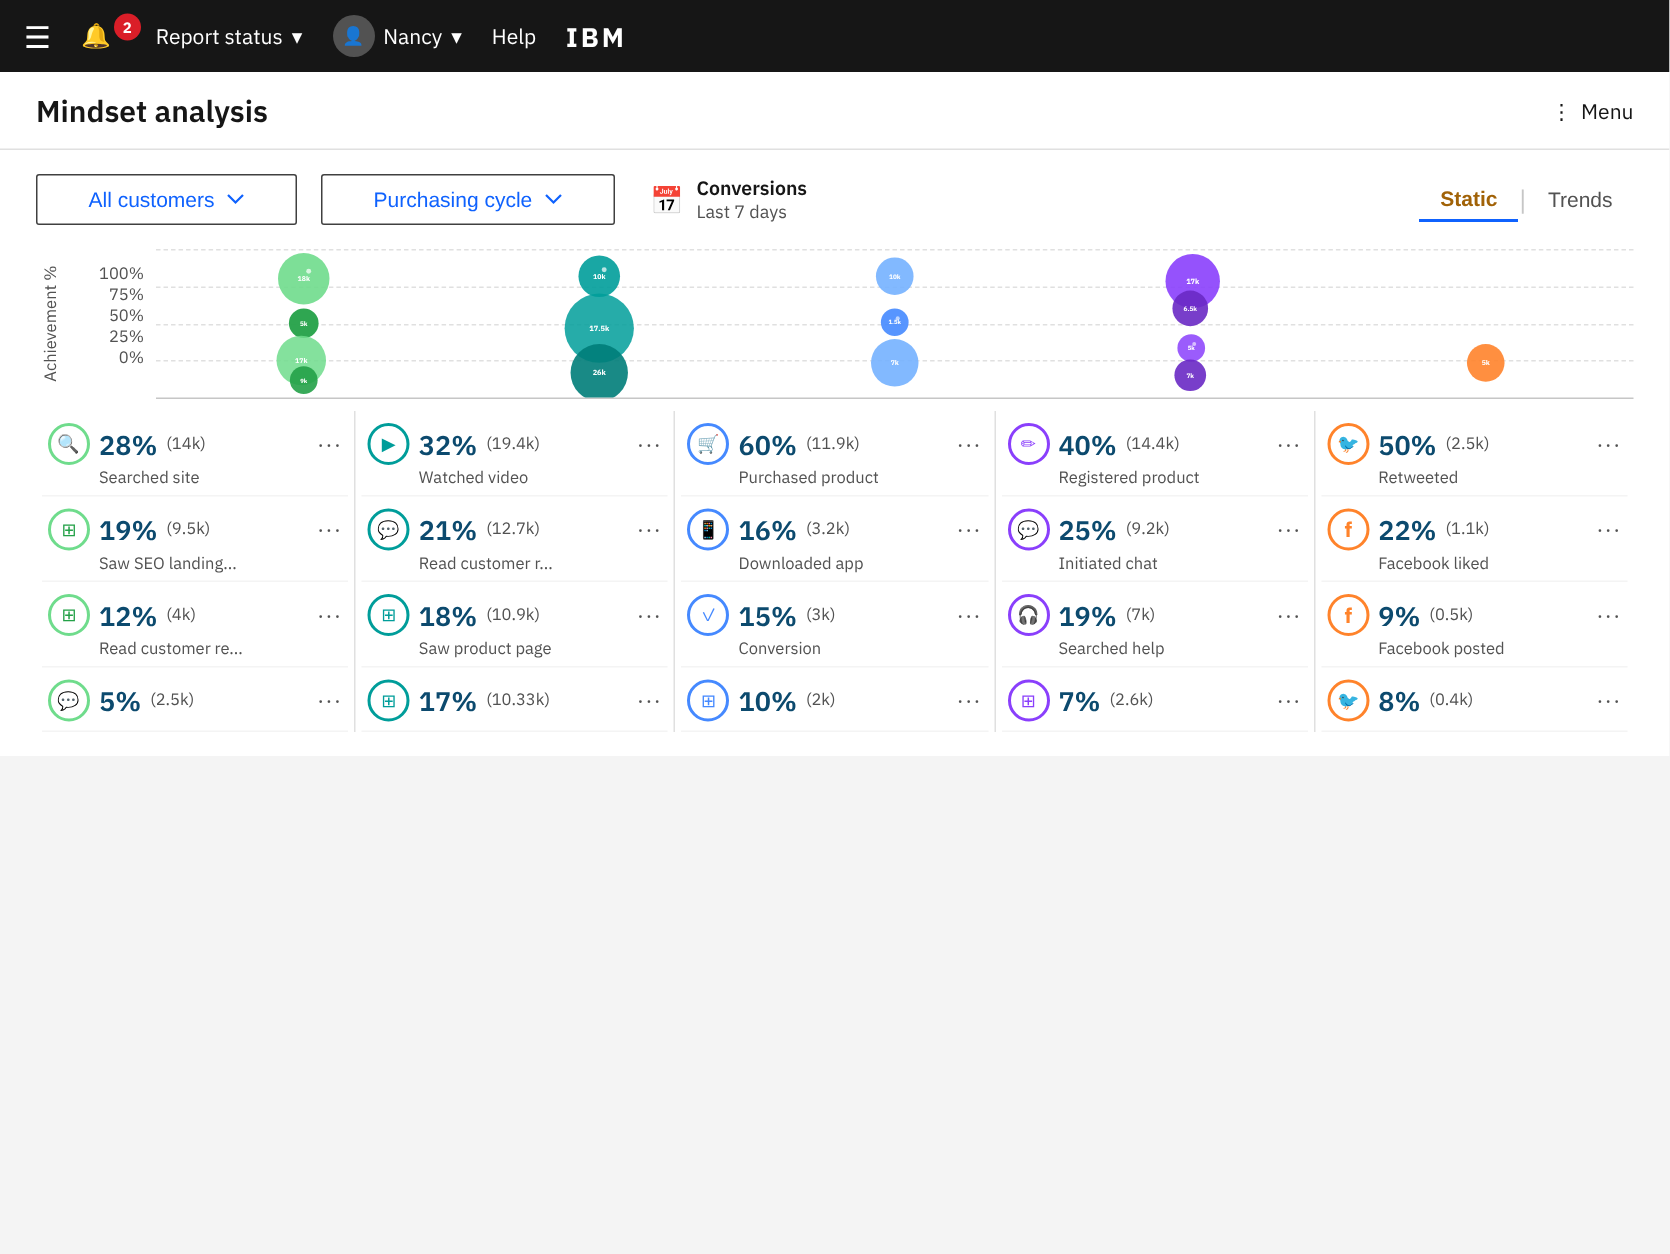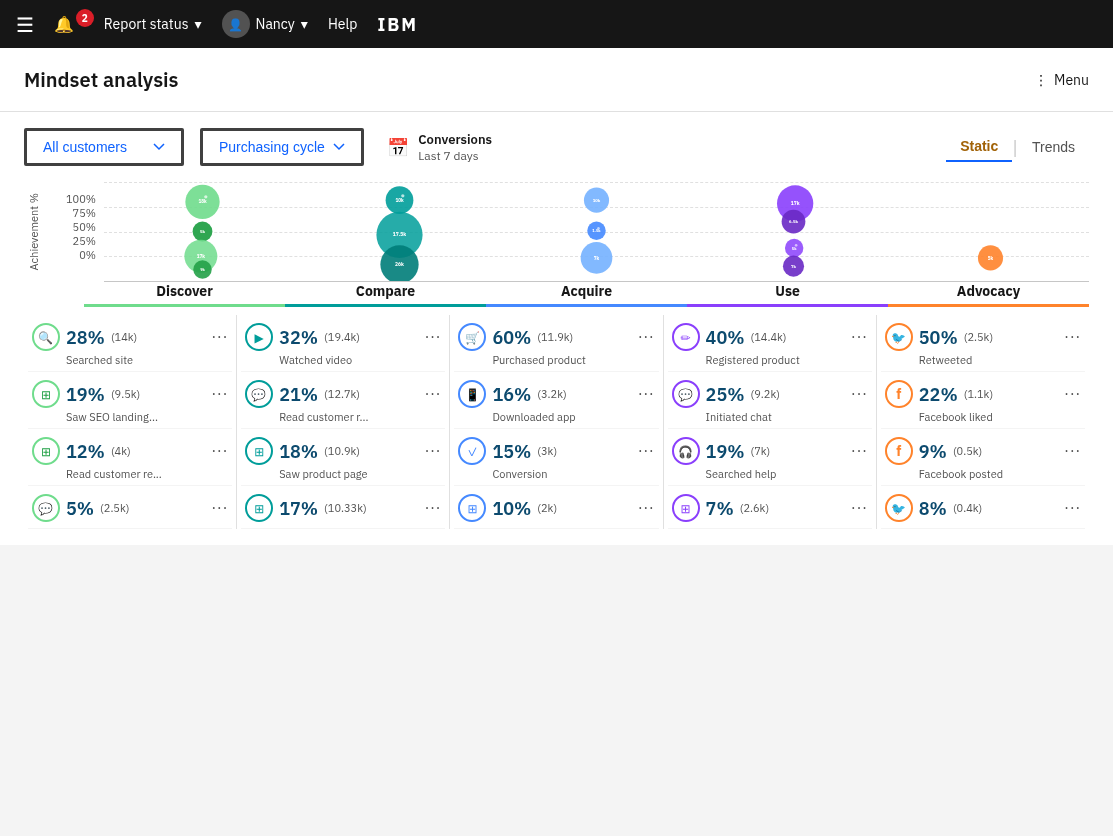--- a/index.html
+++ b/index.html
@@ -22,39 +22,39 @@
     .badge { background: #da1e28; color: #fff; border-radius: 50%; width: 18px; height: 18px; display: flex; align-items: center; justify-content: center; font-size: 10px; font-weight: bold; position: relative; top: -6px; left: -4px; }
     .top-bar-user { display: flex; align-items: center; gap: 6px; cursor: pointer; font-size: 14px; }
     .avatar { width: 28px; height: 28px; border-radius: 50%; background: #525252; display: flex; align-items: center; justify-content: center; font-size: 12px; }
     .top-bar-help { font-size: 14px; cursor: pointer; }
     .ibm-logo { font-size: 18px; font-weight: bold; letter-spacing: 2px; }
 
     
     .page-header {
       background: #fff;
       border-bottom: 1px solid #e0e0e0;
-      height: 64px;
+      height: 52px;
       display: flex;
       align-items: center;
       justify-content: space-between;
       padding: 0 24px;
     }
     .page-title { font-size: 20px; font-weight: 600; color: #161616; }
     .menu-btn { display: flex; align-items: center; gap: 6px; cursor: pointer; font-size: 14px; color: #161616; }
 
     
     .main { background: #fff; padding: 16px 24px; }
 
     
     .filter-bar { display: flex; align-items: center; gap: 16px; margin-bottom: 16px; }
     .dropdown-btn {
-      border: 3px solid #404040;
+      border: 1px solid #404040;
       background: #fff;
       color: #0f62fe;
-      padding: 8px 16px;
+      padding: 8px 34px;
       display: flex;
       align-items: center;
       gap: 8px;
       cursor: pointer;
       font-size: 14px;
       border-radius: 2px;
       min-width: 160px;
     }
     .dropdown-btn svg { margin-left: auto; }
     .conversions-section { display: flex; align-items: center; gap: 8px; margin-left: 8px; }
@@ -318,27 +318,20 @@
       <div class="chart-col">
         <svg viewBox="0 0 200 300" style="width:100%;height:100%;position:absolute;top:0;left:0;">
 
           <circle cx="100" cy="230" r="38" fill="#ff832b" opacity="0.9"></circle>
           <text x="100" y="235" text-anchor="middle" font-size="14" fill="white" font-weight="bold">5k</text>
         </svg>
       </div>
     </div>
   </div>
 
-  <div class="col-labels">
-    <div class="col-label discover">Discover</div>
-    <div class="col-label compare">Compare</div>
-    <div class="col-label acquire">Acquire</div>
-    <div class="col-label use">Use</div>
-    <div class="col-label advocacy">Advocacy</div>
-  </div>
 
   <div class="metrics-area">
 
     <div class="metrics-col">
       <div class="metric-item">
         <div class="metric-row1">
           <div class="metric-icon-pct">
             <div class="metric-icon icon-green">🔍</div>
             <span class="metric-pct">28%</span>
             <span class="metric-count">(14k)</span>

